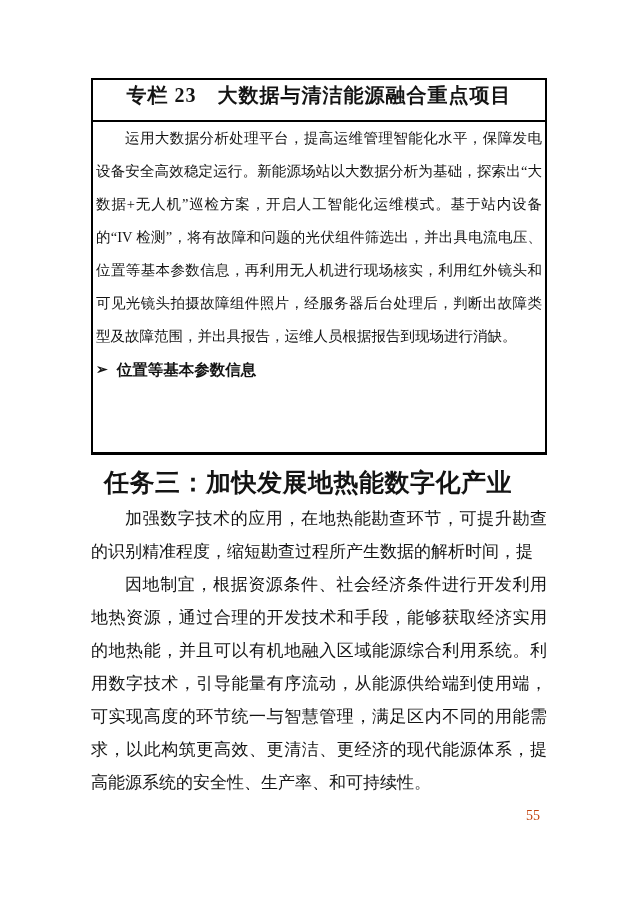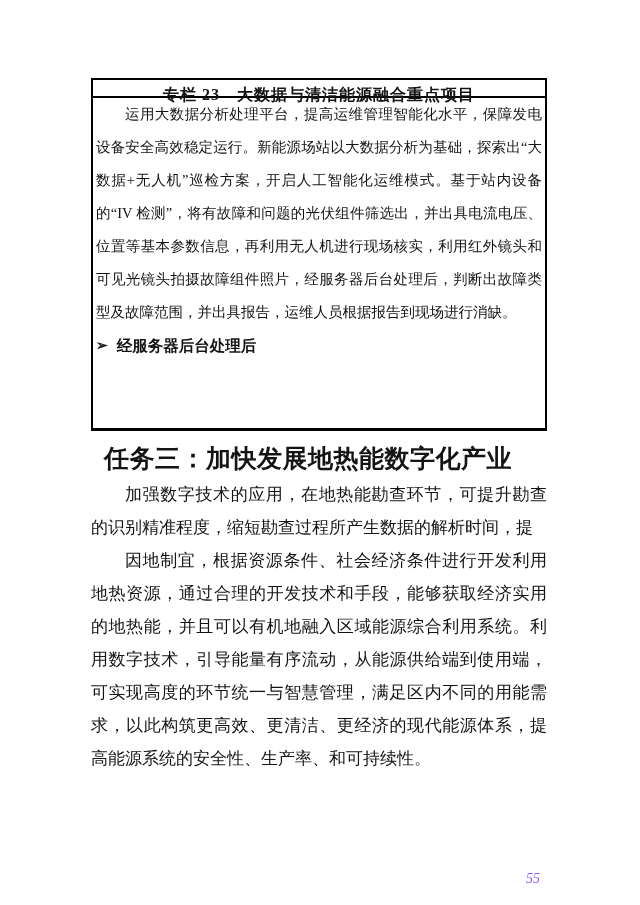--- a/index.html
+++ b/index.html
@@ -18,25 +18,25 @@
     left: 91px;
     top: 78px;
     width: 456px;
   }
   .callout-box {
     border: 2px solid #000000;
     border-bottom-width: 3px;
     background: #ffffff;
   }
   .box-title {
-    height: 18px;
+    height: 42px;
     line-height: 30px;
     text-align: center;
     font-weight: bold;
-    font-size: 16px;
+    font-size: 20px;
     letter-spacing: 1px;
     border-bottom: 2px solid #000000;
   }
   .box-body {
     padding: 0 3px;
     font-size: 14.5px;
     line-height: 33px;
     text-align: justify;
     text-justify: inter-character;
     min-height: 330px;
@@ -64,39 +64,38 @@
   .body-para {
     font-size: 17px;
     line-height: 33px;
     text-align: justify;
     text-justify: inter-character;
   }
   .body-para.indent { text-indent: 2em; }
   .body-para.second { margin-top: 4px; }
   .page-number {
     position: absolute;
-    top: 871px;
+    top: 808px;
     left: 526px;
     font-size: 14px;
-    color: #8b5cf6;
-    font-style: italic;
+    color: #c2410c;
   }
 </style>
 </head>
 <body>
 
 <div class="page">
   <div class="content">
 
     <div class="callout-box">
       <div class="box-title">专栏 23　大数据与清洁能源融合重点项目</div>
       <div class="box-body">
         <p class="box-para indent">运用大数据分析处理平台，提高运维管理智能化水平，保障发电设备安全高效稳定运行。新能源场站以大数据分析为基础，探索出“大数据+无人机”巡检方案，开启人工智能化运维模式。基于站内设备的“IV 检测”，将有故障和问题的光伏组件筛选出，并出具电流电压、位置等基本参数信息，再利用无人机进行现场核实，利用红外镜头和可见光镜头拍摄故障组件照片，经服务器后台处理后，判断出故障类型及故障范围，并出具报告，运维人员根据报告到现场进行消缺。</p>
         <p class="box-bullet">
-          <span class="bullet-glyph">➢</span><span>经服务器后台处理后</span>
+          <span class="bullet-glyph">➢</span><span>位置等基本参数信息</span>
         </p>
       </div>
     </div>
 
     <h2 class="section-heading">任务三：加快发展地热能数字化产业</h2>
 
     <p class="body-para indent second">加强数字技术的应用，在地热能勘查环节，可提升勘查的识别精准程度，缩短勘查过程所产生数据的解析时间，提</p>
 
     <p class="body-para indent">因地制宜，根据资源条件、社会经济条件进行开发利用地热资源，通过合理的开发技术和手段，能够获取经济实用的地热能，并且可以有机地融入区域能源综合利用系统。利用数字技术，引导能量有序流动，从能源供给端到使用端，可实现高度的环节统一与智慧管理，满足区内不同的用能需求，以此构筑更高效、更清洁、更经济的现代能源体系，提高能源系统的安全性、生产率、和可持续性。</p>
 

